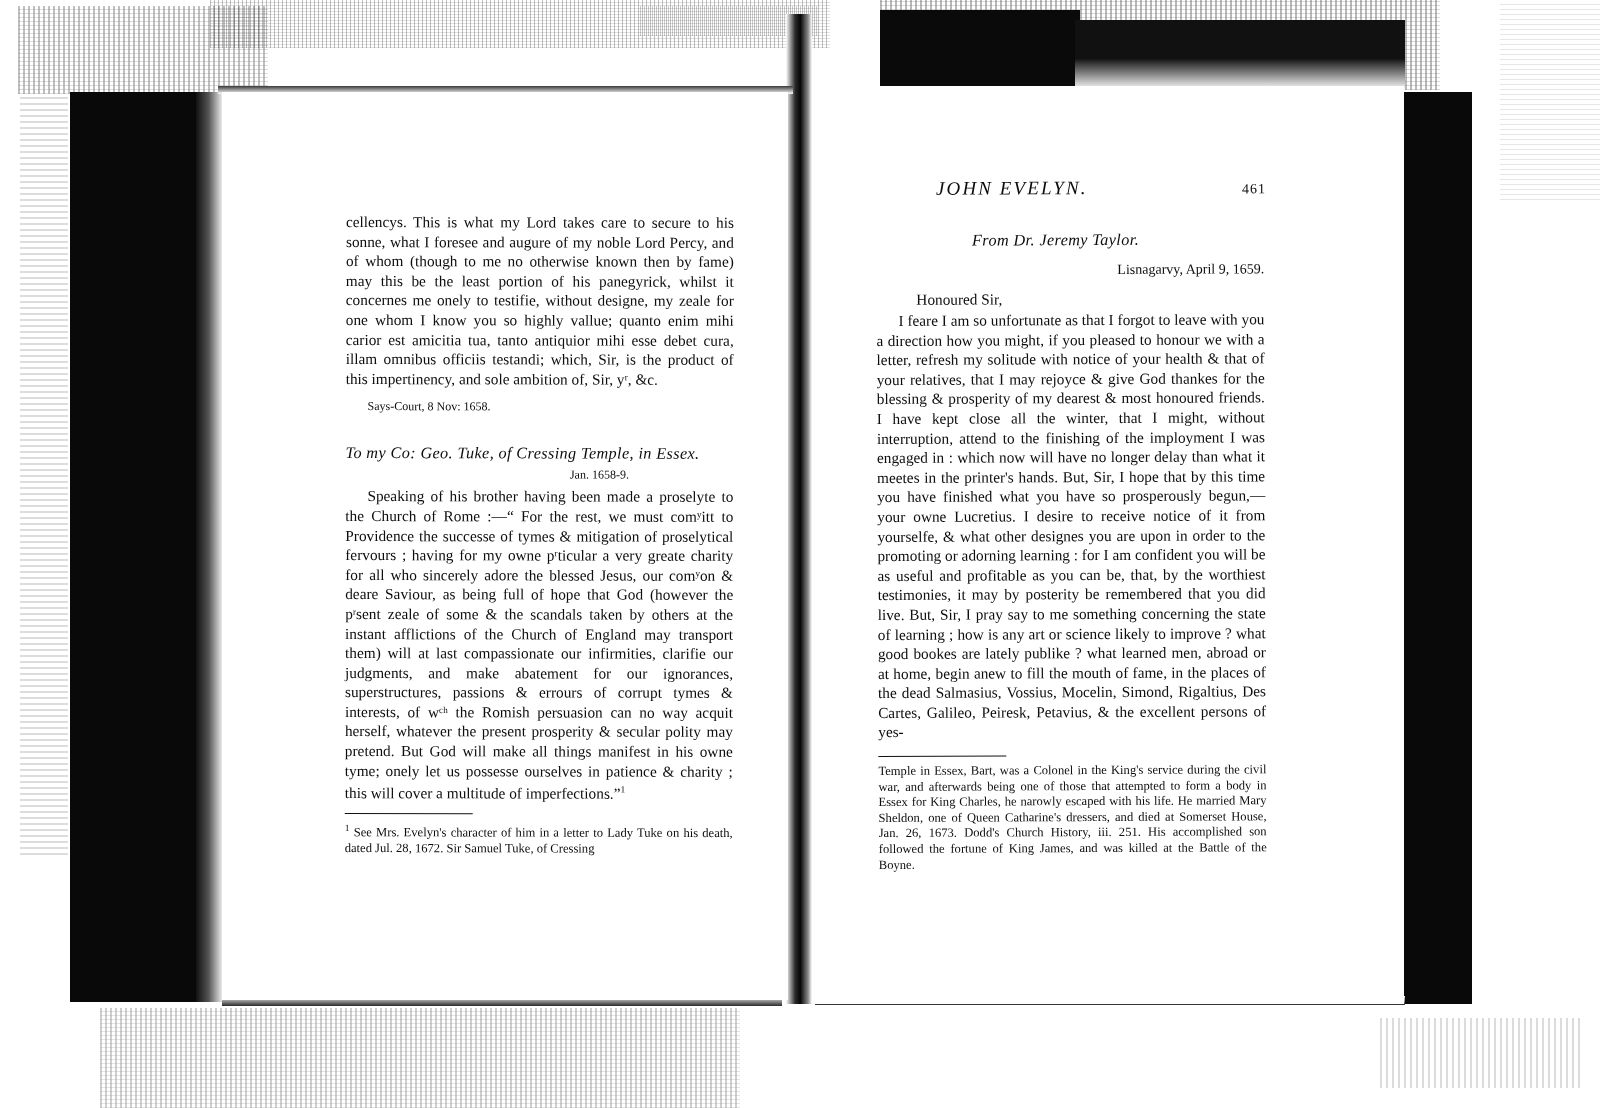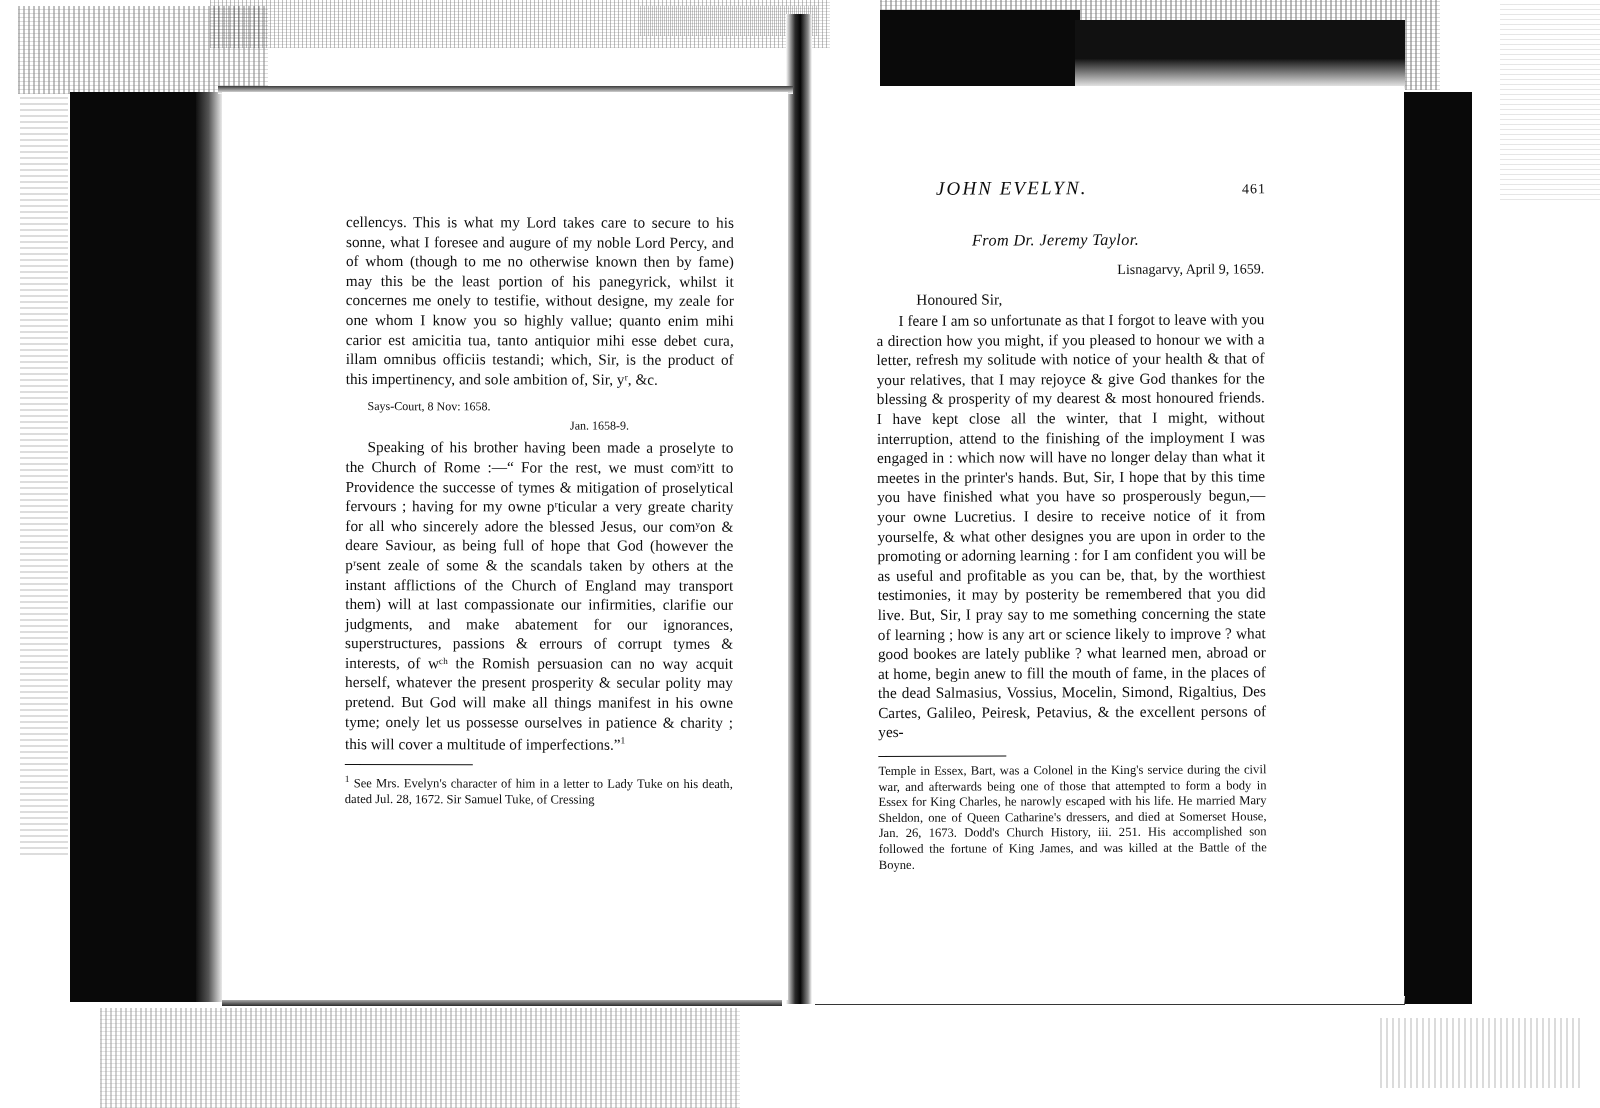--- a/index.html
+++ b/index.html
@@ -273,20 +273,21 @@
   <div class="col tilt-l" style="left:346px; top:212px; width:388px;">
 
     <div class="body">
       <span>cellencys. This is what my Lord takes care to secure to his sonne, what I foresee and augure of my noble Lord Percy, and of whom (though to me no otherwise known then by fame) may this be the least portion of his panegyrick, whilst it concernes me onely to testifie, without designe, my zeale for one whom I know you so highly vallue;</span>
       <span class="ital">quanto enim mihi carior est amicitia tua, tanto antiquior mihi esse debet cura, illam omnibus officiis testandi;</span>
       <span>which, Sir, is the product of this impertinency, and sole ambition of, Sir, yʳ, &amp;c.</span>
     </div>
 
     <div class="signoff">Says-Court, 8 Nov: 1658.</div>
 
+    <div class="letter-head">To my Co: Geo. Tuke, of Cressing Temple, in Essex.</div>
     <div class="letter-date-left">Jan. 1658-9.</div>
 
     <div class="body indent" style="margin-top:4px;">
       <span>Speaking of his brother having been made a proselyte to the Church of Rome :—“ For the rest, we must comʸitt to Providence the successe of tymes &amp; mitigation of proselytical fervours ; having for my owne pʳticular a very greate charity for all who sincerely adore the blessed Jesus, our comʸon &amp; deare Saviour, as being full of hope that God (however the pʳsent zeale of some &amp; the scandals taken by others at the instant afflictions of the Church of England may transport them) will at last compassionate our infirmities, clarifie our judgments, and make abatement for our ignorances, superstructures, passions &amp; errours of corrupt tymes &amp; interests, of wᶜʰ the Romish persuasion can no way acquit herself, whatever the present prosperity &amp; secular polity may pretend. But God will make all things manifest in his owne tyme; onely let us possesse ourselves in patience &amp; charity ; this will cover a multitude of imperfections.”</span><span class="fn-marker">1</span>
     </div>
 
     <div class="rule"></div>
 
     <div class="footnote">
       <span class="fn-marker">1</span>

